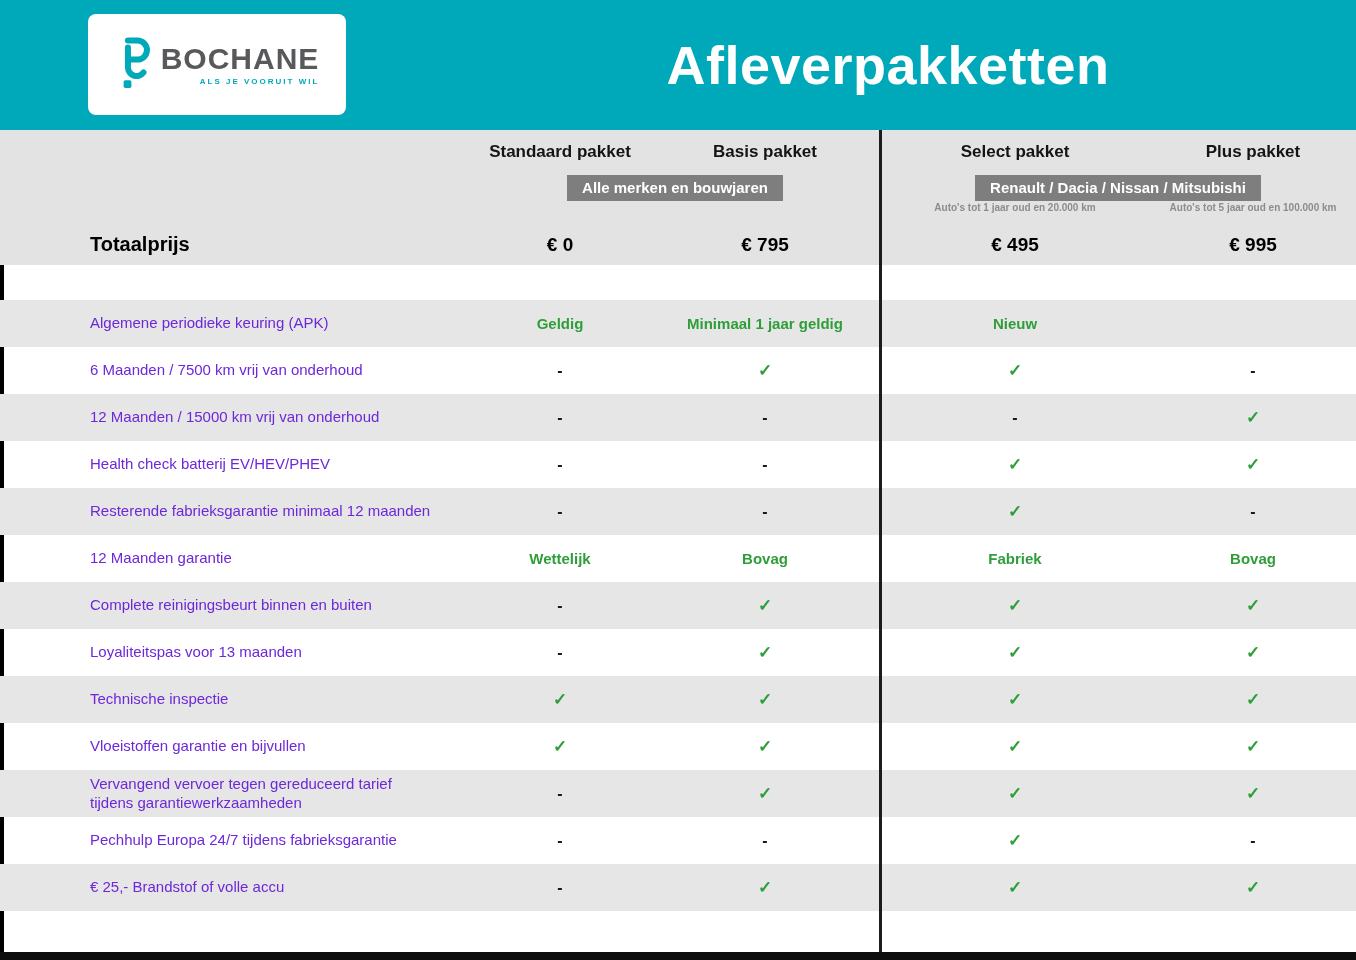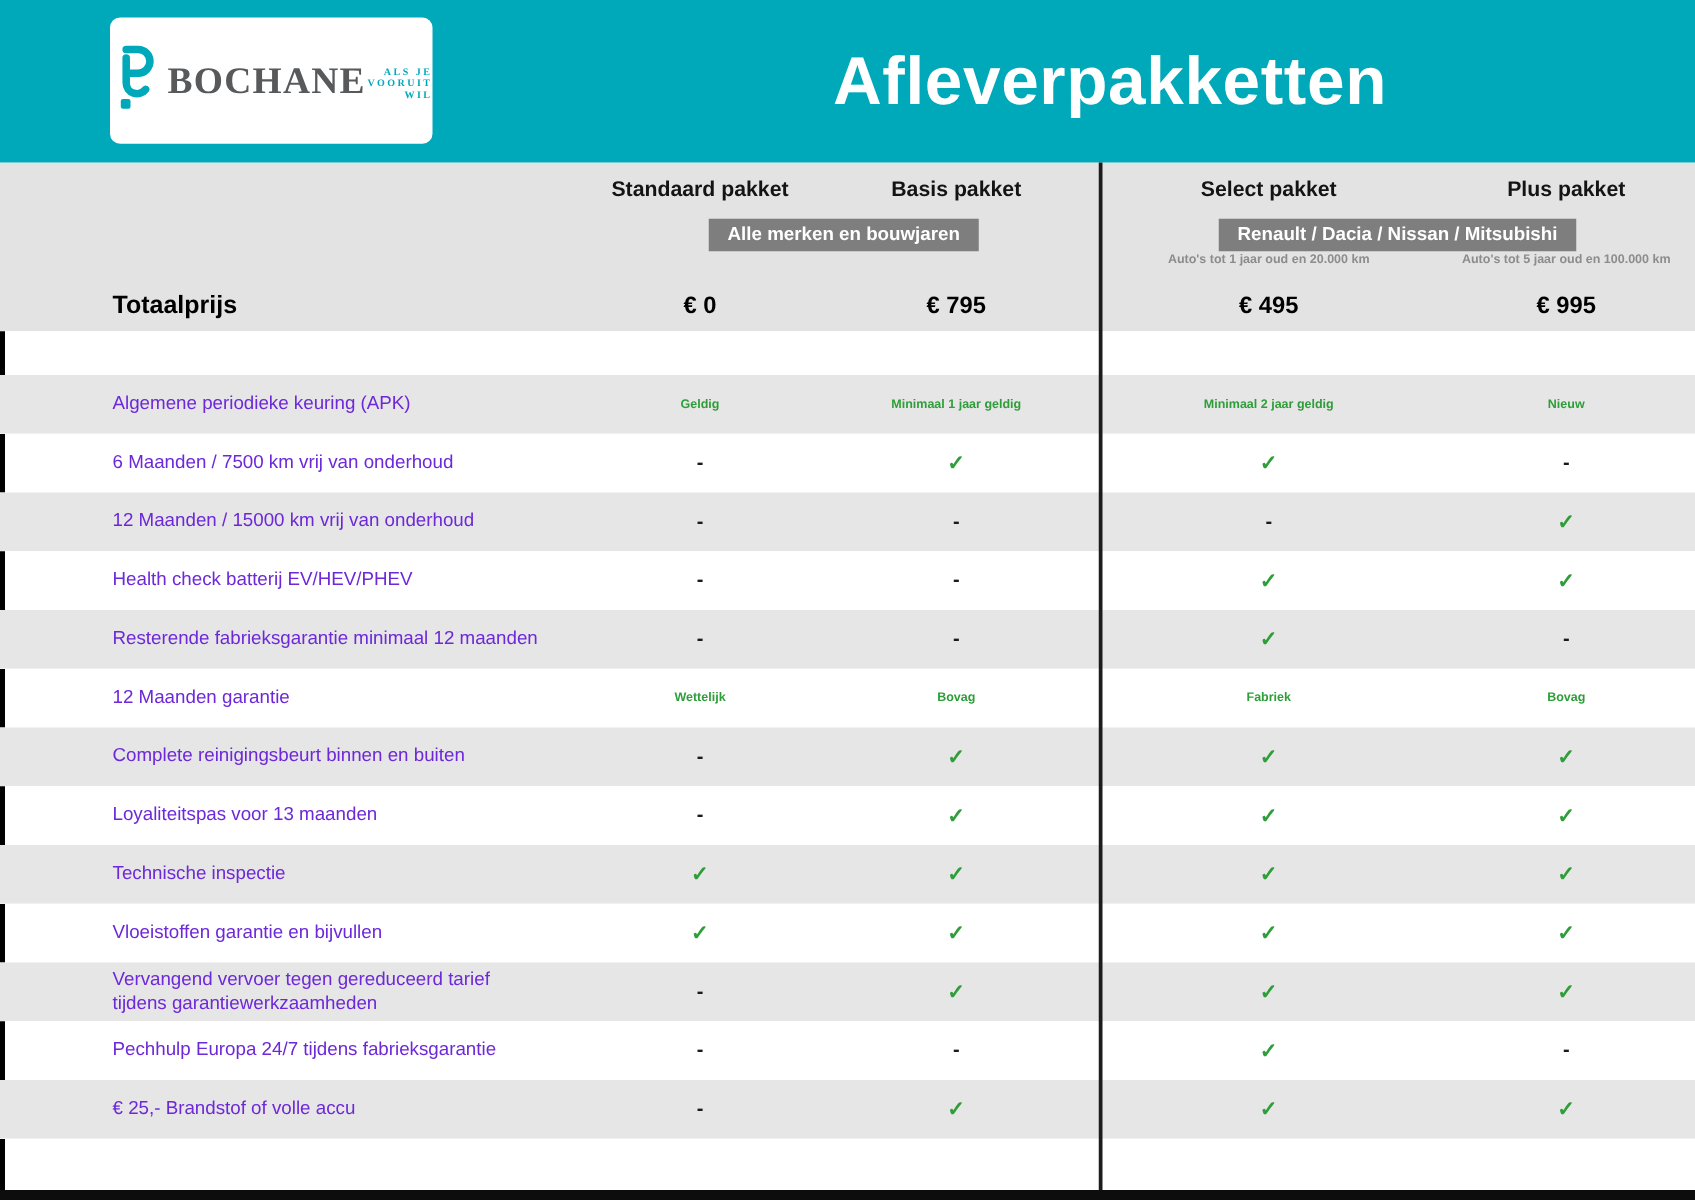--- a/index.html
+++ b/index.html
@@ -7,21 +7,21 @@
     width:1356px;height:960px;position:relative;overflow:hidden;
     background:#fff;font-family:"Liberation Sans",sans-serif;
   }
   
   .topbar{height:130px;background:var(--teal,#00a9ba);position:relative;}
   .logo-box{
     position:absolute;left:88px;top:14px;width:258px;height:101px;
     background:#fff;border-radius:8px;display:flex;align-items:center;justify-content:center;
   }
   .logo-inner{display:flex;align-items:center;gap:8px;}
-  .logo-right{display:flex;flex-direction:row;font-family:Liberation Serif, serif;}
+  .logo-right{display:flex;flex-direction:column;}
   .logo-name{font-size:30px;font-weight:bold;color:#58595b;letter-spacing:1px;line-height:1;}
   .logo-tagline{font-size:8px;font-weight:bold;color:var(--teal,#00a9ba);letter-spacing:2px;text-align:right;margin-top:3px;}
   .page-title{
     position:absolute;left:888px;top:50%;transform:translate(-50%,-50%);
     margin:0;color:#fff;font-size:54px;font-weight:bold;letter-spacing:0.5px;white-space:nowrap;
   }
   
   .grid5{display:grid;grid-template-columns:470px 180px 230px 270px 206px;}
   .grid3{display:grid;grid-template-columns:470px 410px 476px;}
   .grid4{display:grid;grid-template-columns:470px 410px 270px 206px;}
@@ -41,21 +41,21 @@
   .spacer{height:35px;background:#fff;box-shadow:inset 4px 0 0 #000;}
   .row{height:47px;}
   .row.gray{background:#e6e6e6;}
   .row.white{background:#fff;box-shadow:inset 4px 0 0 #000;}
   .cell.label{
     display:flex;align-items:center;padding-left:90px;font-size:15px;color:#6d28d9;
     white-space:pre-line;line-height:1.25;
   }
   .cell.val{display:flex;align-items:center;justify-content:center;font-weight:bold;}
   .cell.val.check{color:var(--green,#2f9e3a);font-size:17px;}
-  .cell.val.gtext{color:var(--green,#2f9e3a);font-size:10px;}
+  .cell.val.gtext{color:var(--green,#2f9e3a);font-size:15px;}
   .cell.val.dash{color:#1a1a1a;font-size:16px;}
   .filler{height:41px;background:#fff;box-shadow:inset 4px 0 0 #000;}
   .bottom-strip{height:8px;background:#0d0d0d;}
   
   .divider{position:absolute;left:879px;top:130px;width:3px;height:822px;background:#1c1c1c;z-index:5;}
 </style>
 </head>
 <body>
 
 <div class="page">
@@ -111,21 +111,20 @@
     </div>
   </div>
 
   <div class="spacer"></div>
 
   <div id="rows">
       <div class="grid5 row gray">
         <div class="cell label">Algemene periodieke keuring (APK)</div>
         <div class="cell val gtext">Geldig</div>
         <div class="cell val gtext">Minimaal 1 jaar geldig</div>
-        <div class="cell val gtext">Minimaal 2 jaar geldig</div>
         <div class="cell val gtext">Nieuw</div>
       </div>
       <div class="grid5 row white">
         <div class="cell label">6 Maanden / 7500 km vrij van onderhoud</div>
         <div class="cell val dash">-</div>
         <div class="cell val check">✓</div>
         <div class="cell val check">✓</div>
         <div class="cell val dash">-</div>
       </div>
       <div class="grid5 row gray">

